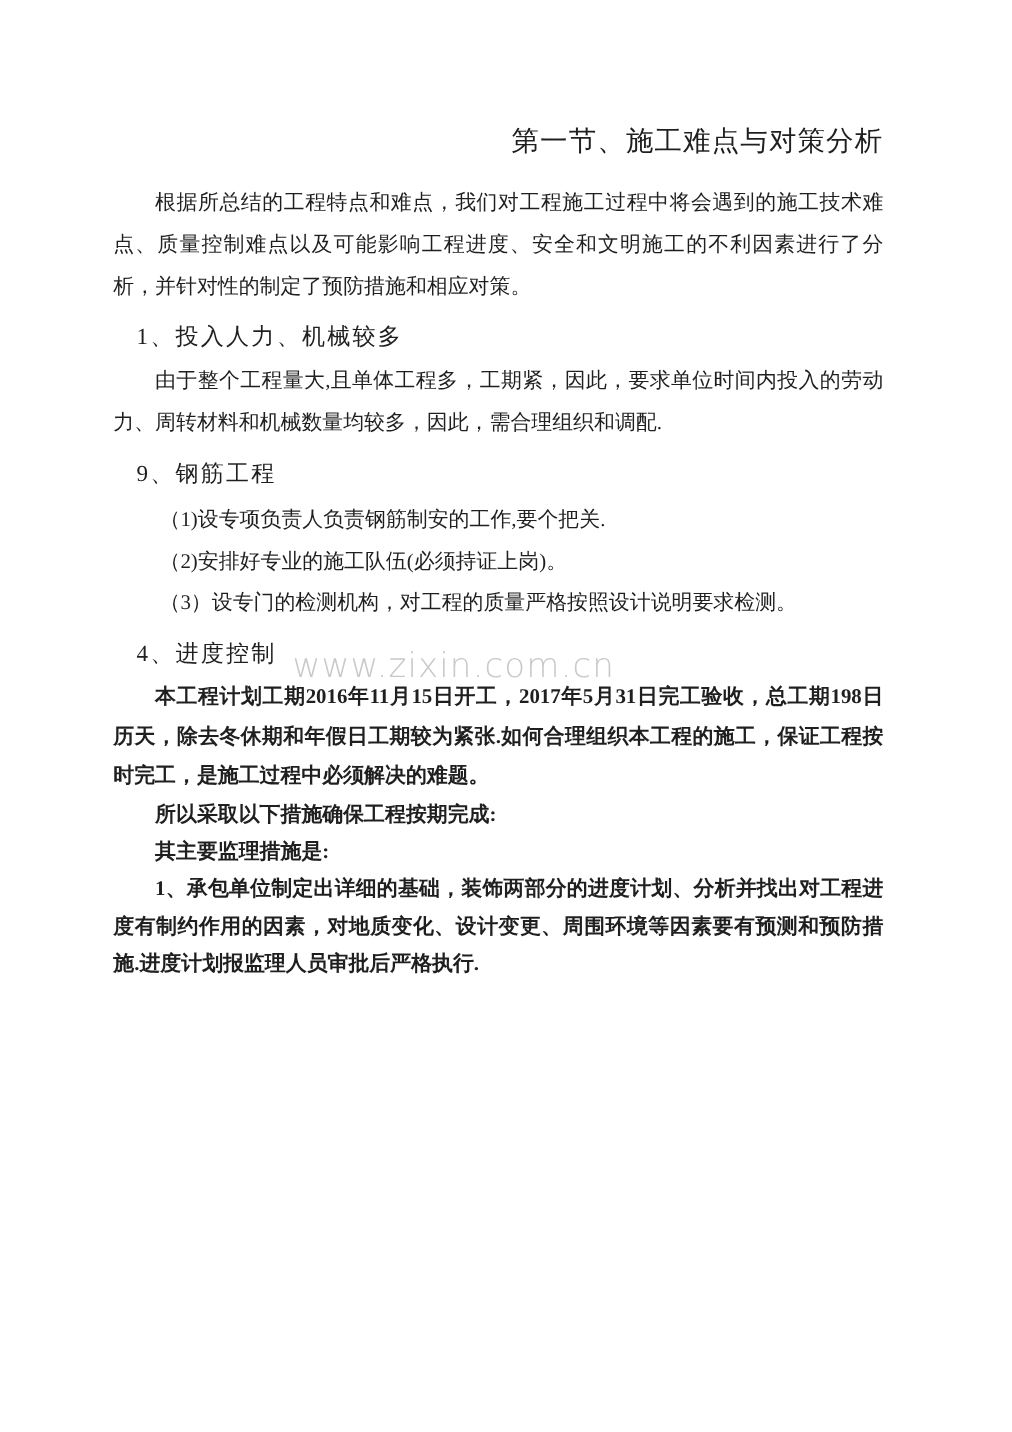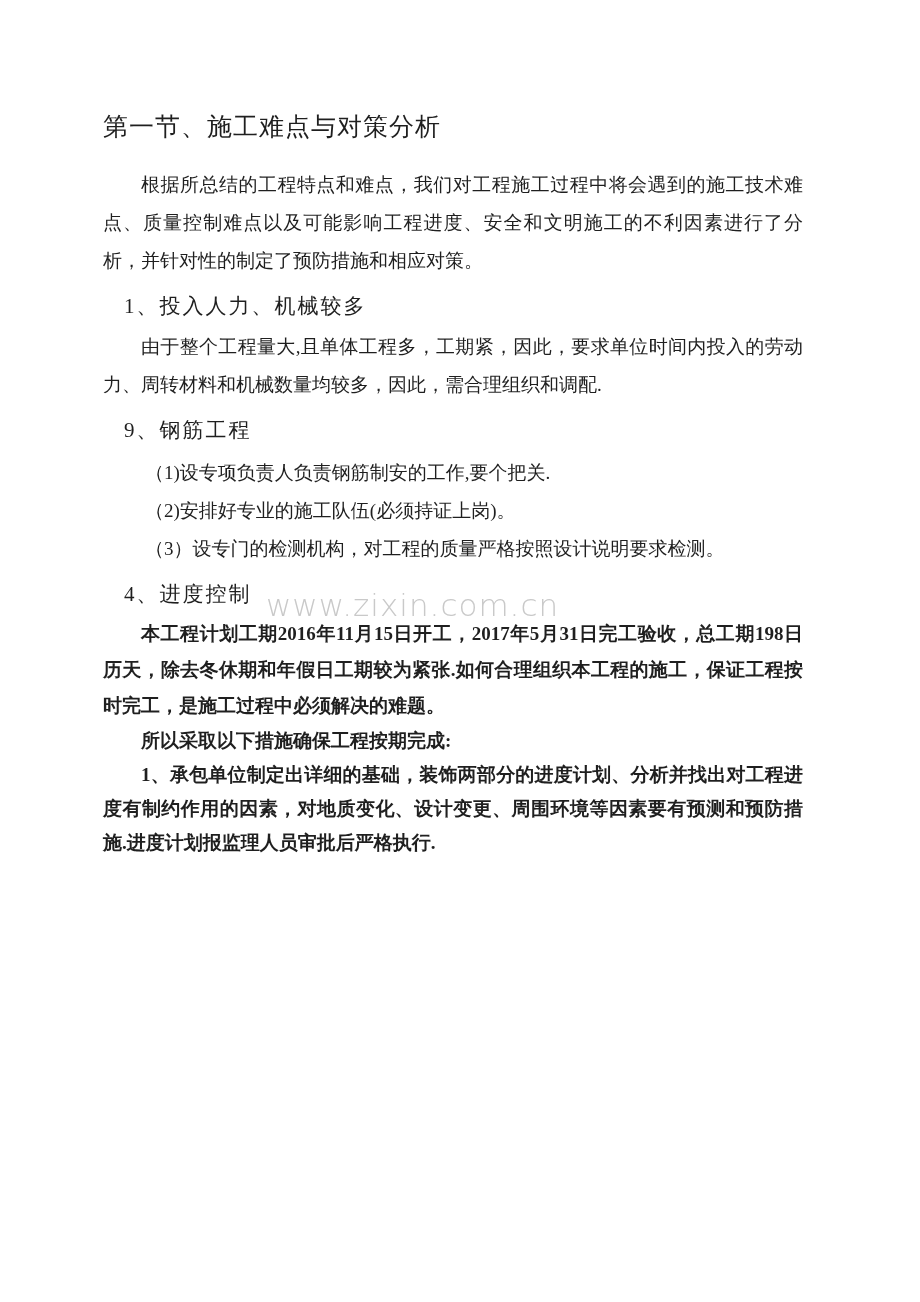--- a/index.html
+++ b/index.html
@@ -18,25 +18,24 @@
   }
   .content {
     position: absolute;
     left: 103px;
     top: 110px;
     width: 700px;
   }
   .doc-title {
     font-size: 25px;
     line-height: 38px;
-    text-align: left;
+    text-align: right;
     letter-spacing: 1px;
     margin: 0 0 18px 0;
     font-weight: normal;
-    font-family: Liberation Mono, monospace;
   }
   p.body-par {
     font-size: 19px;
     line-height: 38px;
     text-align: justify;
     text-indent: 2em;
     margin: 0;
   }
   .sec-heading {
     font-size: 21px;
@@ -102,17 +101,18 @@
         <li>（1)设专项负责人负责钢筋制安的工作,要个把关.</li>
         <li>（2)安排好专业的施工队伍(必须持证上岗)。</li>
         <li>（3）设专门的检测机构，对工程的质量严格按照设计说明要求检测。</li>
       </ul>
     </div>
 
     <div class="section sec4">
       <h2 class="sec-heading">4、进度控制</h2>
       <p class="body-par">本工程计划工期2016年11月15日开工，2017年5月31日完工验收，总工期198日历天，除去冬休期和年假日工期较为紧张.如何合理组织本工程的施工，保证工程按时完工，是施工过程中必须解决的难题。</p>
       <p class="body-par tight">所以采取以下措施确保工程按期完成:</p>
+      <p class="body-par tight">其主要监理措施是:</p>
       <p class="body-par tight">1、承包单位制定出详细的基础，装饰两部分的进度计划、分析并找出对工程进度有制约作用的因素，对地质变化、设计变更、周围环境等因素要有预测和预防措施.进度计划报监理人员审批后严格执行.</p>
     </div>
 
   </div>
 </div>
 
 </body></html>

